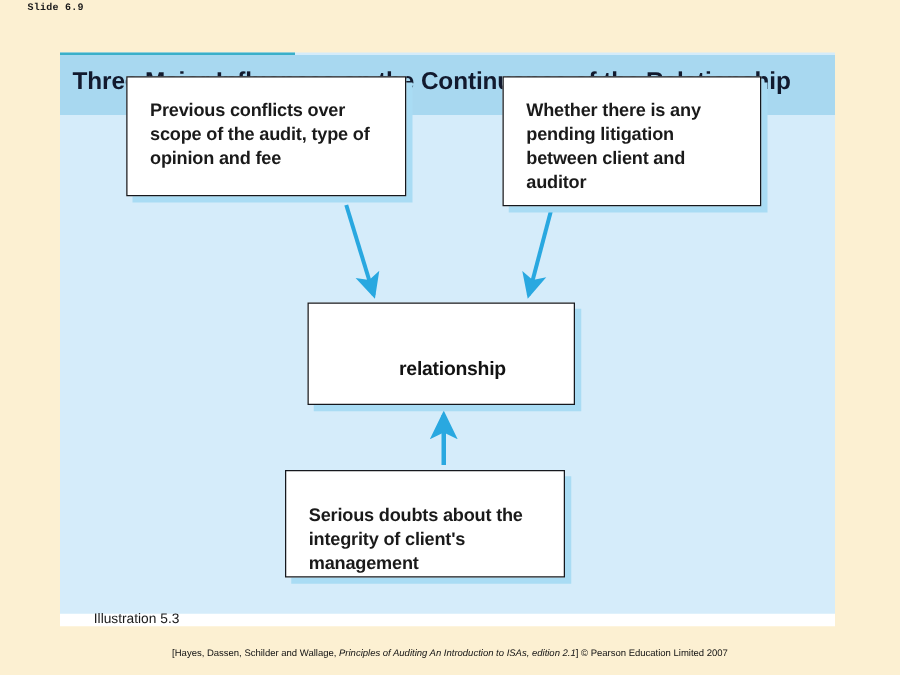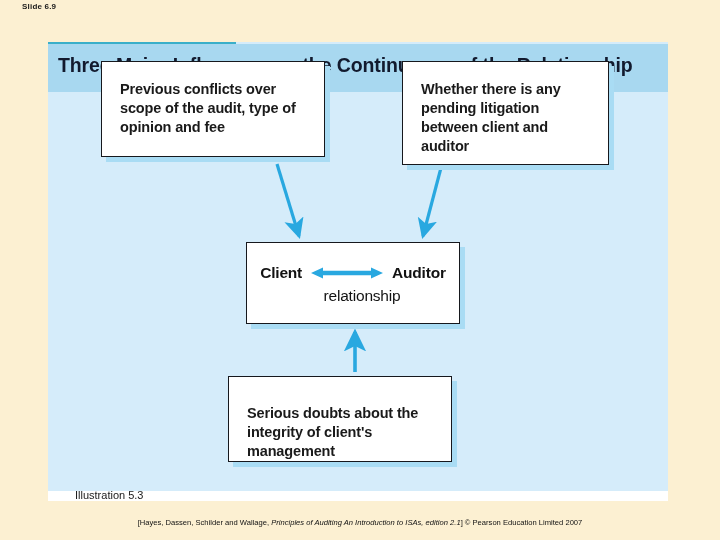--- a/index.html
+++ b/index.html
@@ -18,20 +18,21 @@
   
   .slide-number {
     position: absolute;
     left: 22px;
     top: 2px;
     font-size: 8px;
     font-weight: bold;
     color: #1a1a1a;
     letter-spacing: 0.2px;
     white-space: nowrap;
+    font-family: Liberation Mono, monospace;
   }
 
   
   .panel {
     position: absolute;
     left: 48px;
     top: 42px;
     width: 620px;
     height: 456px;
     background: #d5ecfa;
@@ -109,21 +110,21 @@
     font-weight: bold;
     color: #121212;
     letter-spacing: -0.2px;
   }
   .rel-second {
     position: absolute;
     left: 0; right: 0;
     top: 44px;
     text-align: center;
     font-size: 15.5px;
-    font-weight: normal;
+    font-weight: bold;
     color: #121212;
     letter-spacing: -0.2px;
     padding-left: 18px;
   }
   .double-arrow { display: block; }
 
   
   .connectors {
     position: absolute;
     left: 0; top: 0;
@@ -197,27 +198,20 @@
 
   <div class="flow-box" id="box-conflicts">
     <div class="box-text">Previous conflicts over scope of the audit, type of opinion and fee</div>
   </div>
 
   <div class="flow-box" id="box-litigation">
     <div class="box-text">Whether there is any pending litigation between client and auditor</div>
   </div>
 
   <div class="flow-box" id="box-relationship">
-    <div class="rel-row">
-      <span class="rel-word">Client</span>
-      <svg class="double-arrow" width="72" height="14" viewBox="0 0 72 14">
-        <path d="M0,7 L12,1.6 L12,4.8 L60,4.8 L60,1.6 L72,7 L60,12.4 L60,9.2 L12,9.2 L12,12.4 Z" fill="#29a8e0"></path>
-      </svg>
-      <span class="rel-word">Auditor</span>
-    </div>
     <div class="rel-second">relationship</div>
   </div>
 
   <div class="flow-box" id="box-doubts">
     <div class="box-text">Serious doubts about the integrity of client's management</div>
   </div>
 
 </div>
 
 <div class="white-strip"></div>

